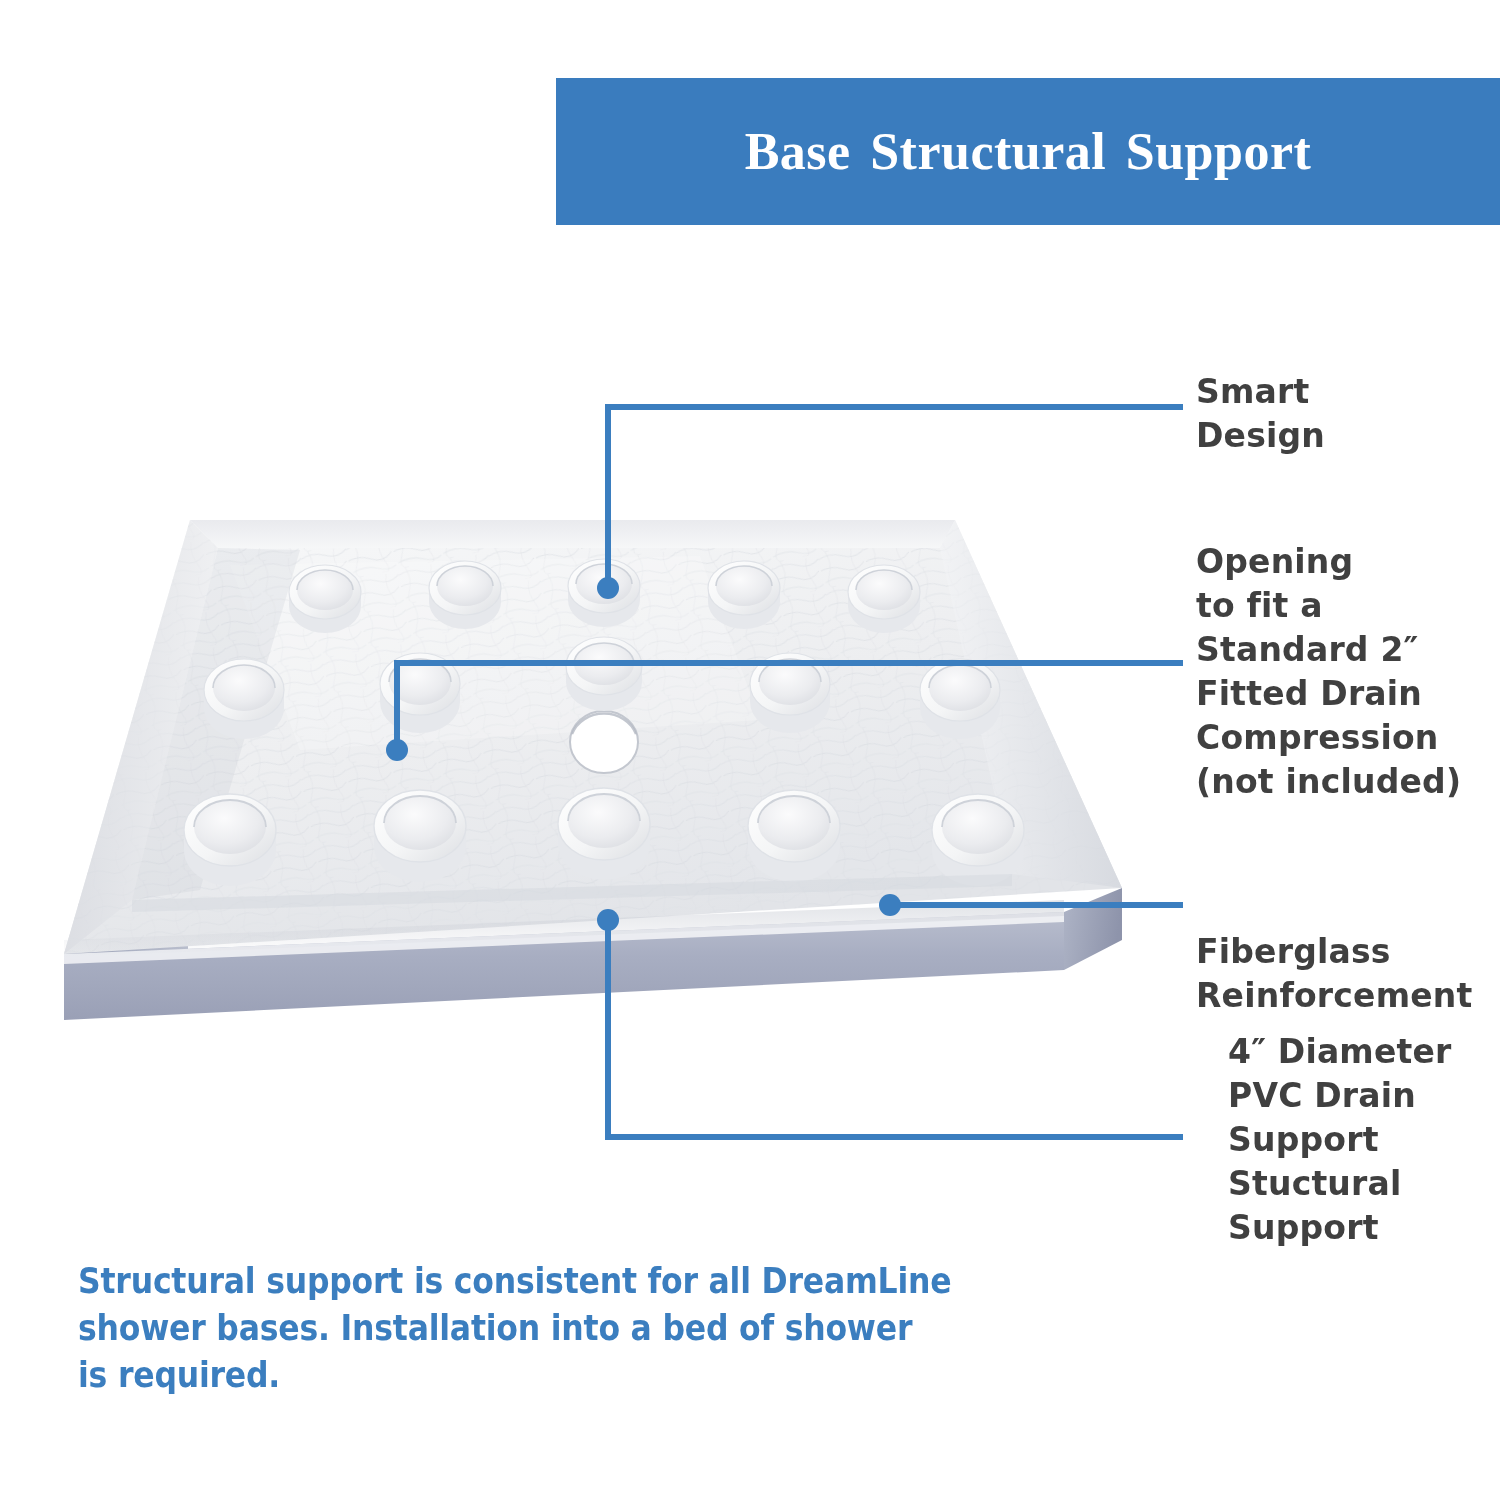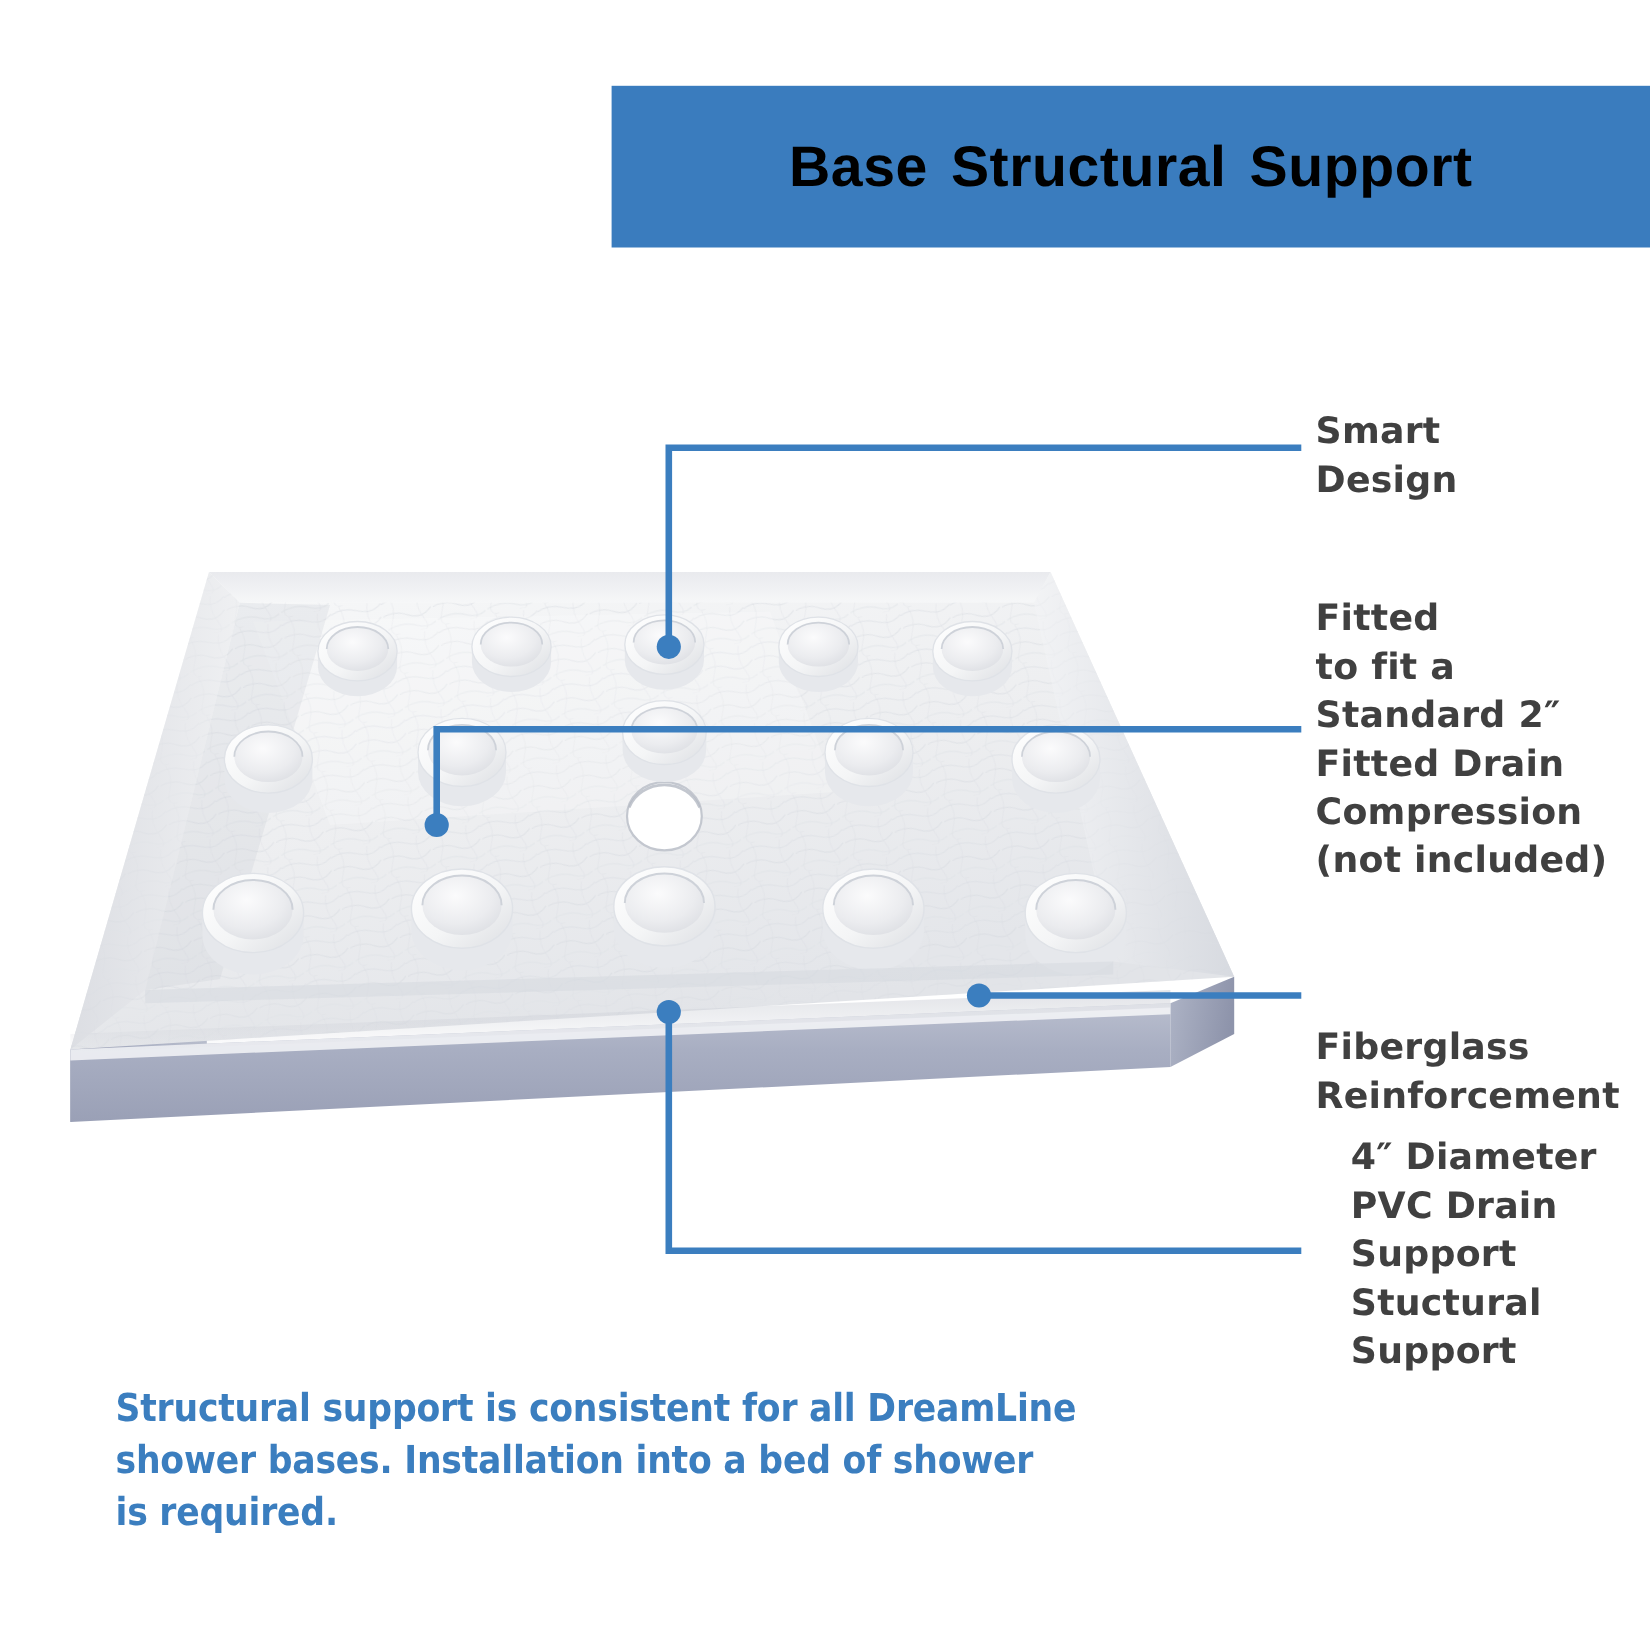--- a/index.html
+++ b/index.html
@@ -21,22 +21,22 @@
     left: 556px;
     top: 78px;
     width: 944px;
     height: 147px;
     background: #3A7CBE;
     display: flex;
     align-items: center;
     justify-content: center;
   }
   #title-text {
-    color: #000000;
-    font-family: Liberation Sans, sans-serif;
+    color: #ffffff;
+    font-family: Liberation Serif, serif;
     font-size: 52px;
     font-weight: bold;
     letter-spacing: 0.5px;
     white-space: nowrap;
     word-spacing: 6px;
   }
 
   
   #product-illustration {
     position: absolute;
@@ -78,21 +78,21 @@
     left: 78px;
     top: 1258px;
     width: 930px;
     color: #3B7EBF;
     font-family: "DejaVu Sans Condensed", "DejaVu Sans", sans-serif;
     font-weight: bold;
     font-size: 35px;
     line-height: 47px;
     letter-spacing: -0.2px;
   }
-  #footnote .line { display: block; white-space: nowrap; margin-left: 27px; }
+  #footnote .line { display: block; white-space: nowrap; }
 </style>
 </head>
 <body>
 
 <div id="title-banner">
   <span id="title-text">Base Structural Support</span>
 </div>
 
 <div id="product-illustration">
   <svg viewBox="0 0 1180 580" width="1180" height="580">
@@ -335,21 +335,21 @@
     <circle cx="608" cy="920" r="11" fill="#3B7EBF"></circle>
   </g>
 </svg>
 
 <div id="callout-smart-design" class="callout-label">
   <span class="line">Smart</span>
   <span class="line">Design</span>
 </div>
 
 <div id="callout-drain-opening" class="callout-label">
-  <span class="line">Fitted</span>
+  <span class="line">Opening</span>
   <span class="line">to fit a</span>
   <span class="line">Standard 2″</span>
   <span class="line">Fitted Drain</span>
   <span class="line">Compression</span>
   <span class="line">(not included)</span>
 </div>
 
 <div id="callout-fiberglass" class="callout-label">
   <span class="line">Fiberglass</span>
   <span class="line">Reinforcement</span>

